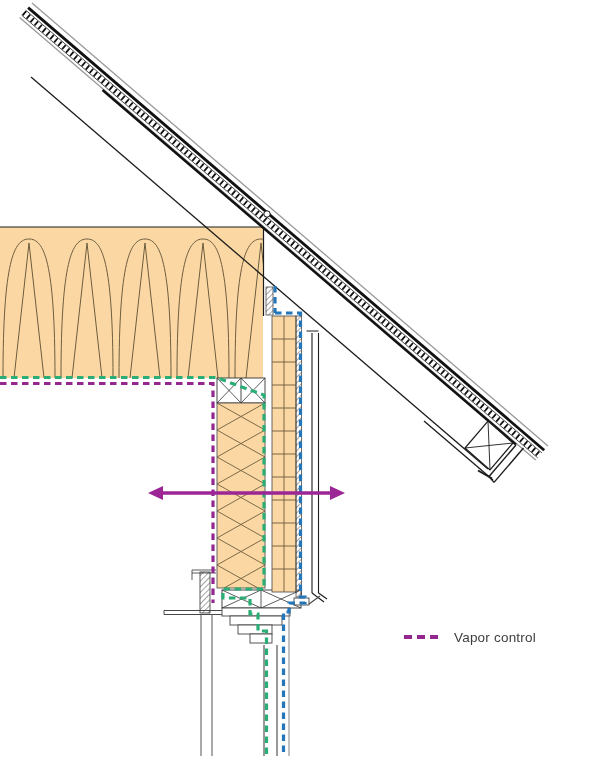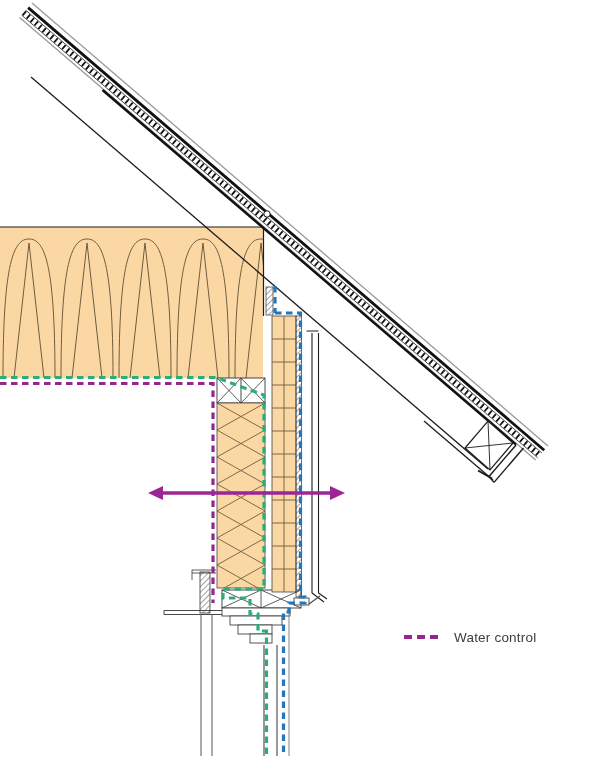--- a/index.html
+++ b/index.html
@@ -142,17 +142,17 @@
   <g>
     <line x1="160" y1="493" x2="333" y2="493" stroke="var(--c-arrow)" stroke-width="3.4"></line>
     <polygon points="148,493 163,486 163,500" fill="var(--c-arrow)"></polygon>
     <polygon points="345,493 330,486 330,500" fill="var(--c-arrow)"></polygon>
   </g>
 </svg>
 
 <div class="legend">
   <div class="legend-row">
     <div class="swatch dash vapor"></div>
-    <div class="legend-label">Water control</div>
+    <div class="legend-label">Vapor control</div>
   </div>
 </div>
 
 </div>
 
 </body></html>

